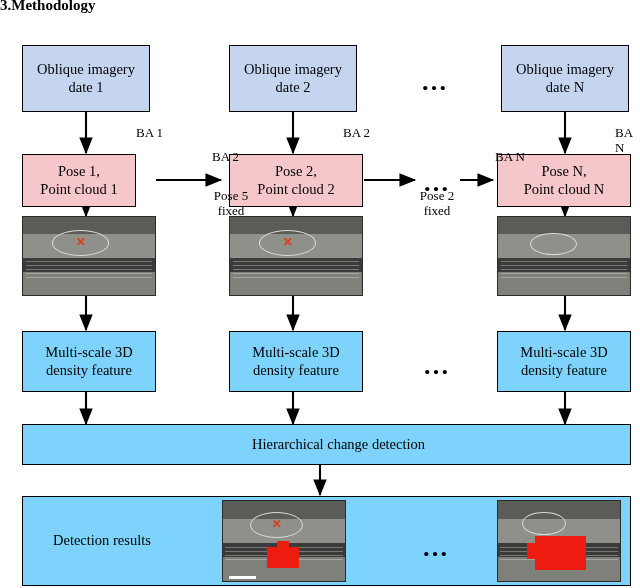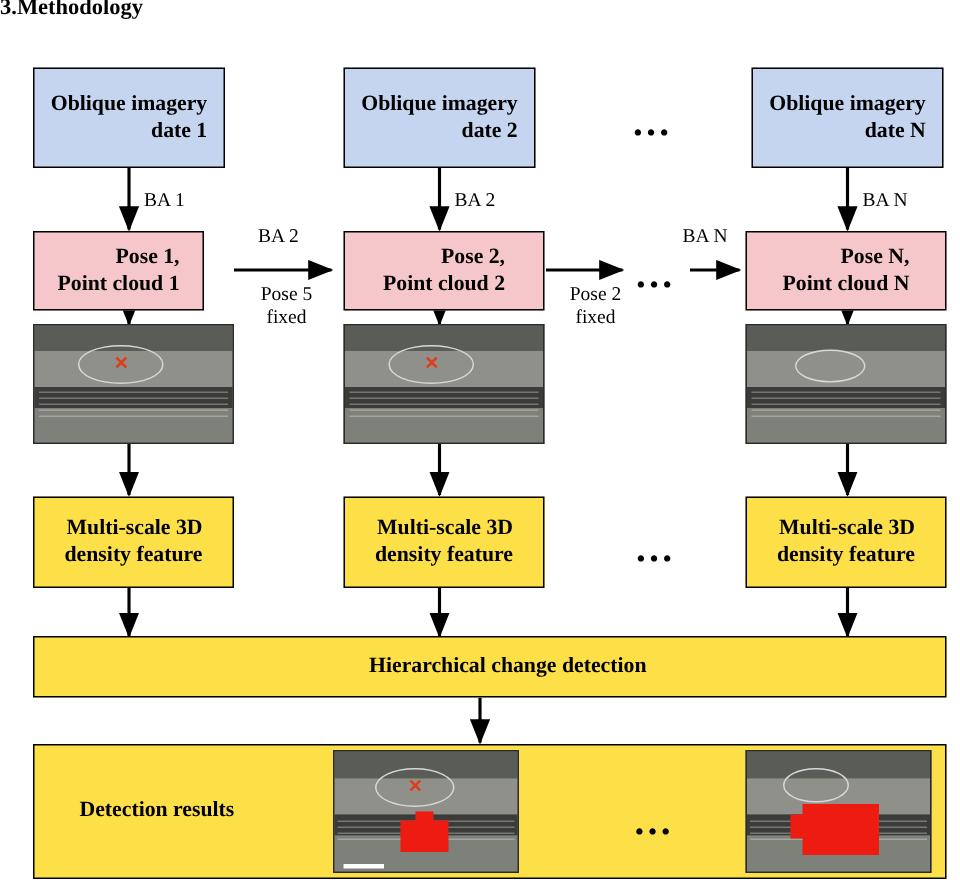--- a/index.html
+++ b/index.html
@@ -26,46 +26,46 @@
     letter-spacing: 0px;
   }
 
   .box {
     position: absolute;
     box-sizing: border-box;
     border: 1.3px solid #000000;
     display: flex;
     align-items: center;
     justify-content: center;
-    text-align: right;
+    text-align: center;
     line-height: 1.22;
     font-size: 14.5px;
     font-family: "Liberation Serif", serif;
-    font-weight: bold;
   }
   .blue  { background: #c5d5ef; }
   .pink  { background: #f5c6ca; }
-  .green { background: #fde047; }
+  .green { background: #7dd3fc; }
 
   .ellipsis {
     position: absolute;
     font-size: 26px;
     font-weight: bold;
     letter-spacing: 2px;
     line-height: 1;
     font-family: "Liberation Serif", serif;
   }
 
   .lbl {
     position: absolute;
     font-size: 13px;
     font-family: "Liberation Serif", serif;
     line-height: 1.15;
     white-space: pre-line;
     text-align: center;
+    margin-left: 40px;
   }
 
   .arrow {
     position: absolute;
   }
 
   
   .photo {
     position: absolute;
     box-sizing: border-box;

